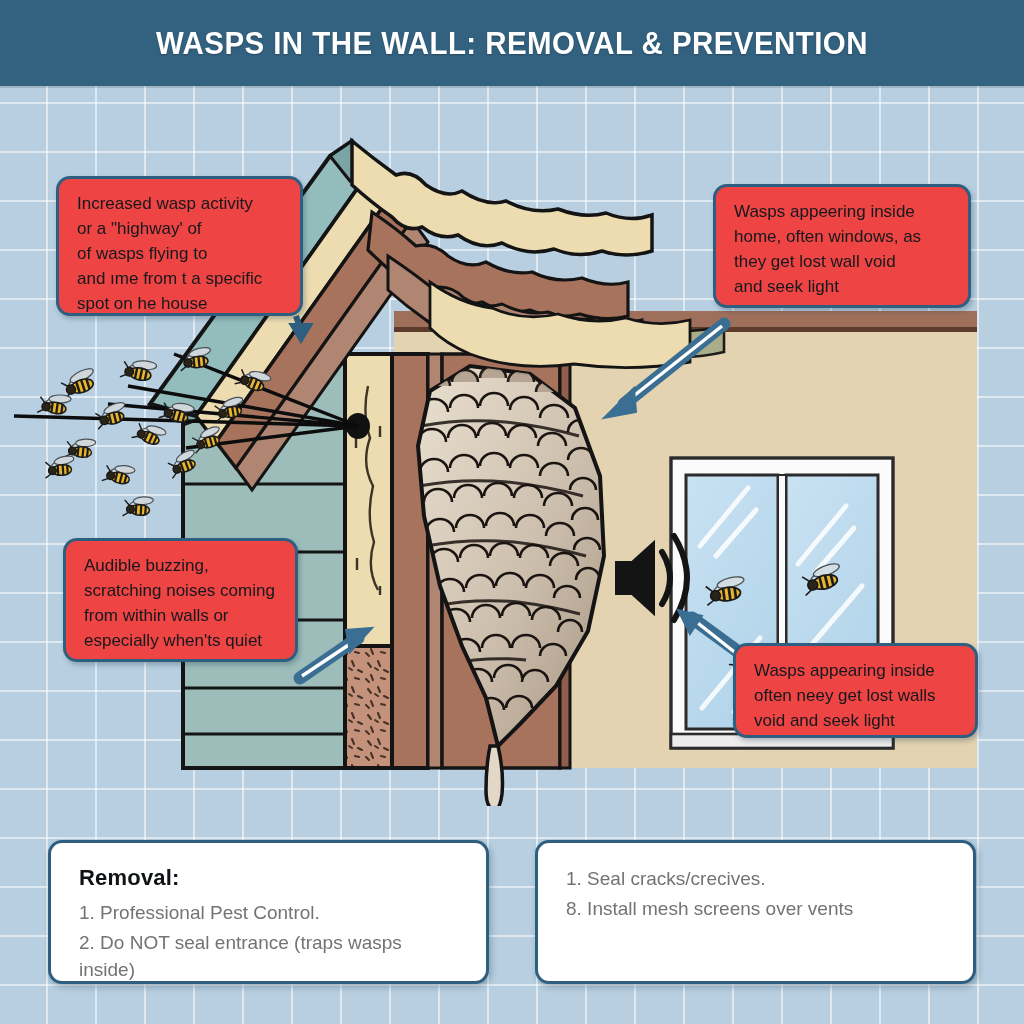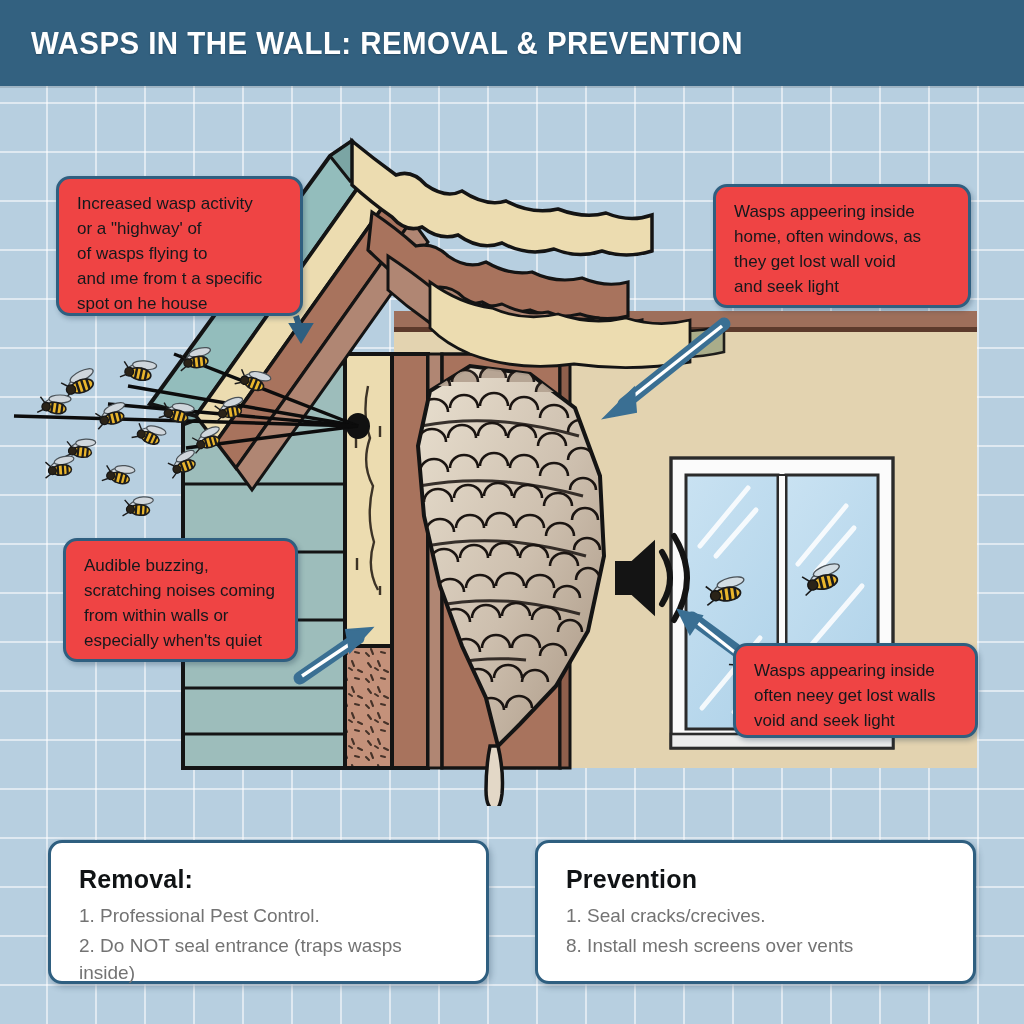--- a/index.html
+++ b/index.html
@@ -20,21 +20,21 @@
     background-image:
       linear-gradient(to right, rgba(255,255,255,.55) 2px, transparent 2px),
       linear-gradient(to bottom, rgba(255,255,255,.55) 2px, transparent 2px);
     background-size:49px 49px;
     background-position:-3px 4px;
   }
   
   .header{
     position:absolute;left:0;top:0;width:1024px;height:86px;
     background:#336180;
-    display:flex;align-items:center;
+    display:flex;align-items:center;justify-content:center;
     box-shadow:0 2px 0 rgba(0,0,0,.12);
     z-index:40;
   }
   .header-title{
     color:#ffffff;
     font-family:"Liberation Sans", sans-serif;
     font-weight:bold;
     font-size:32px;
     letter-spacing:.5px;
     transform:scaleX(.92);
@@ -78,21 +78,21 @@
     box-sizing:border-box;
     padding:22px 26px 20px 28px;
     z-index:30;
   }
   #panel-removal{left:48px; top:840px; width:441px; height:144px;}
   #panel-prevention{left:535px; top:840px; width:441px; height:144px;}
   .panel-title{
     margin:0 0 8px 0;
     font-family:"Liberation Sans", sans-serif;
     font-weight:bold;
-    font-size:25px;
+    font-size:22px;
     color:#101315;
     letter-spacing:.2px;
   }
   .panel-item{
     margin:0 0 3px 0;
     font-family:"Liberation Sans", sans-serif;
     font-size:19px;
     line-height:27px;
     color:#737373;
   }
@@ -483,18 +483,17 @@
 void and seek light</p>
   </div>
 
   <div class="panel" id="panel-removal">
     <h2 class="panel-title">Removal:</h2>
     <p class="panel-item">1. Professional Pest Control.</p>
     <p class="panel-item">2. Do NOT seal entrance (traps wasps inside)</p>
   </div>
 
   <div class="panel" id="panel-prevention">
-    <h2 class="panel-title">Prevention</h2>
     <p class="panel-item">1. Seal cracks/crecives.</p>
     <p class="panel-item">8. Install mesh screens over vents</p>
   </div>
 
 </div>
 
 </body></html>

